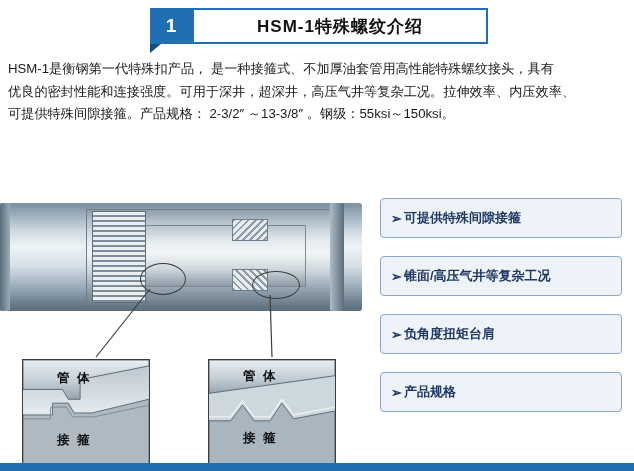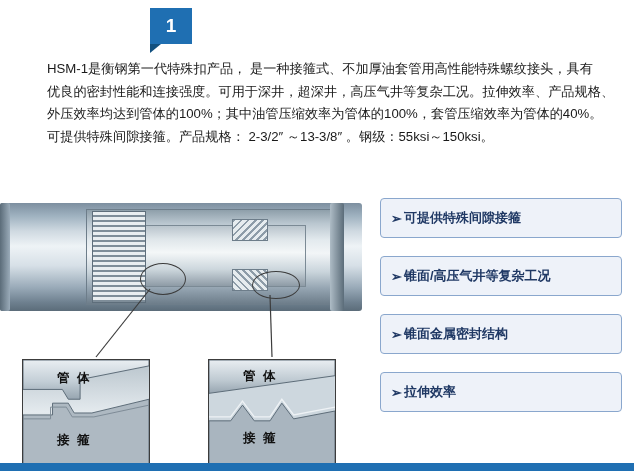--- a/index.html
+++ b/index.html
@@ -72,21 +72,21 @@
     position: absolute;
     left: 8px;
     top: 58px;
     width: 620px;
     font-size: 13.2px;
     line-height: 22.5px;
     color: #1a1a1a;
     text-align: justify;
     letter-spacing: 0px;
   }
-  .para div { white-space: nowrap; margin-left: 39px; }
+  .para div { white-space: nowrap; }
 
   
   .figure {
     position: absolute;
     left: 0;
     top: 191px;
     width: 380px;
     height: 286px;
     overflow: hidden;
   }
@@ -270,26 +270,28 @@
     height: 8px;
     background: #1f6fb2;
   }
 </style>
 </head>
 <body>
 
 <div class="header">
   <div class="badge">1</div>
   <div class="badge-notch"></div>
+  <div class="title-box">
+    <span class="title-text">HSM-1特殊螺纹介绍</span>
+  </div>
 </div>
 
 <div class="para">
   <div>HSM-1是衡钢第一代特殊扣产品， 是一种接箍式、不加厚油套管用高性能特殊螺纹接头，具有</div>
-  <div>优良的密封性能和连接强度。可用于深井，超深井，高压气井等复杂工况。拉伸效率、产品规格、</div>
-  <div>外压效率均达到管体的100%；其中油管压缩效率为管体的100%，套管压缩效率为管体的40%。</div>
+  <div>优良的密封性能和连接强度。可用于深井，超深井，高压气井等复杂工况。拉伸效率、内压效率、</div>
   <div>可提供特殊间隙接箍。产品规格： 2-3/2″ ～13-3/8″ 。钢级：55ksi～150ksi。</div>
 </div>
 
 <div class="figure">
 
   <div class="pipe-outer"></div>
   <div class="pipe-cut"></div>
   <div class="pipe-inner"></div>
   <div class="thread-block"></div>
   <div class="cap-left"></div>
@@ -354,21 +356,21 @@
   <div class="feature">
     <span class="arrow">➢</span>
     <span>可提供特殊间隙接箍</span>
   </div>
   <div class="feature">
     <span class="arrow">➢</span>
     <span>锥面/高压气井等复杂工况</span>
   </div>
   <div class="feature">
     <span class="arrow">➢</span>
-    <span>锥面金属密封结构</span>
+    <span>负角度扭矩台肩</span>
   </div>
   <div class="feature">
     <span class="arrow">➢</span>
-    <span>拉伸效率</span>
+    <span>产品规格</span>
   </div>
 </div>
 
 <div class="bottom-bar"></div>
 
 </body></html>

